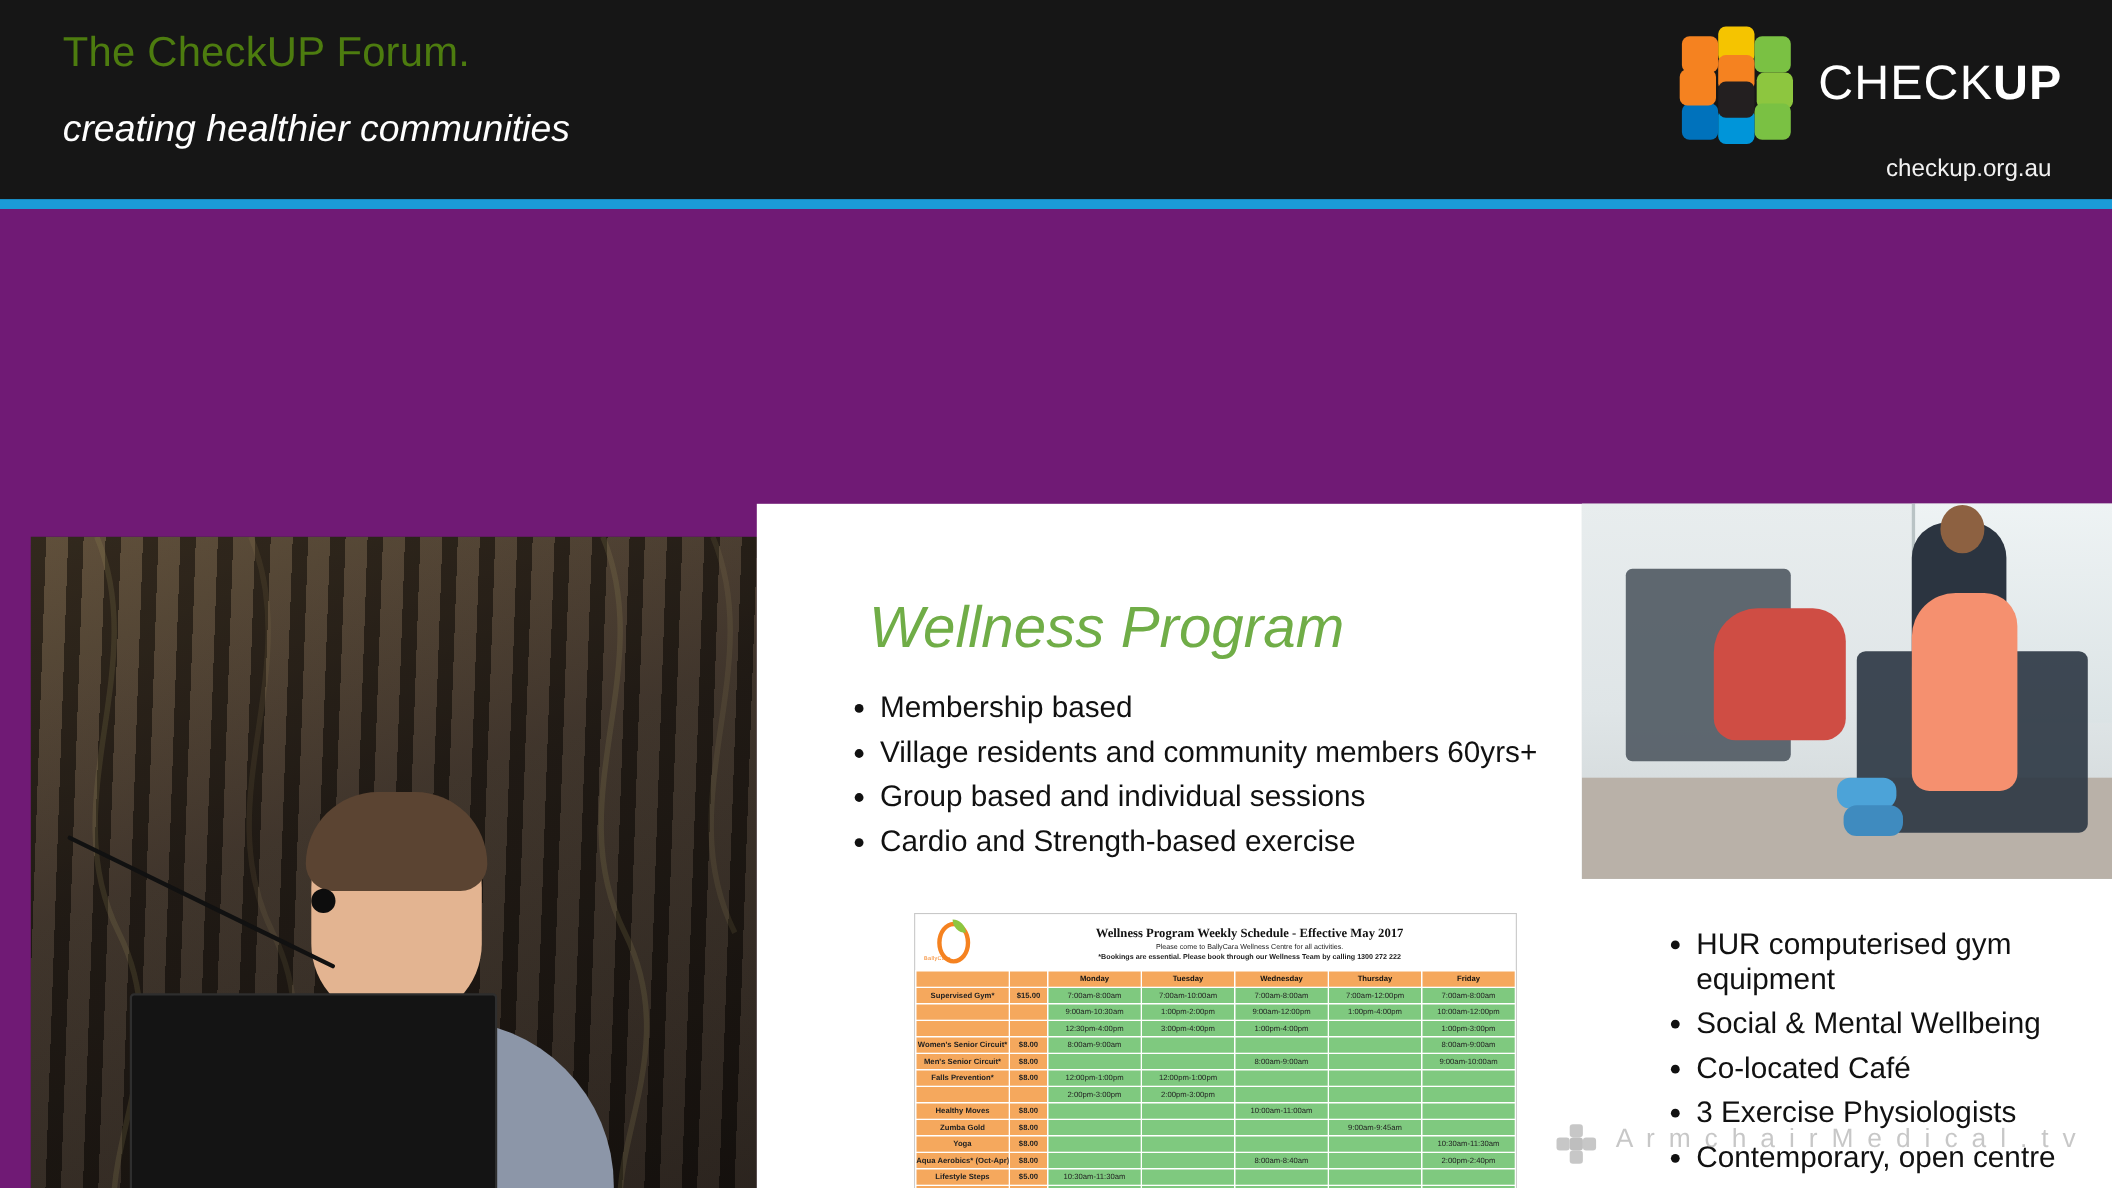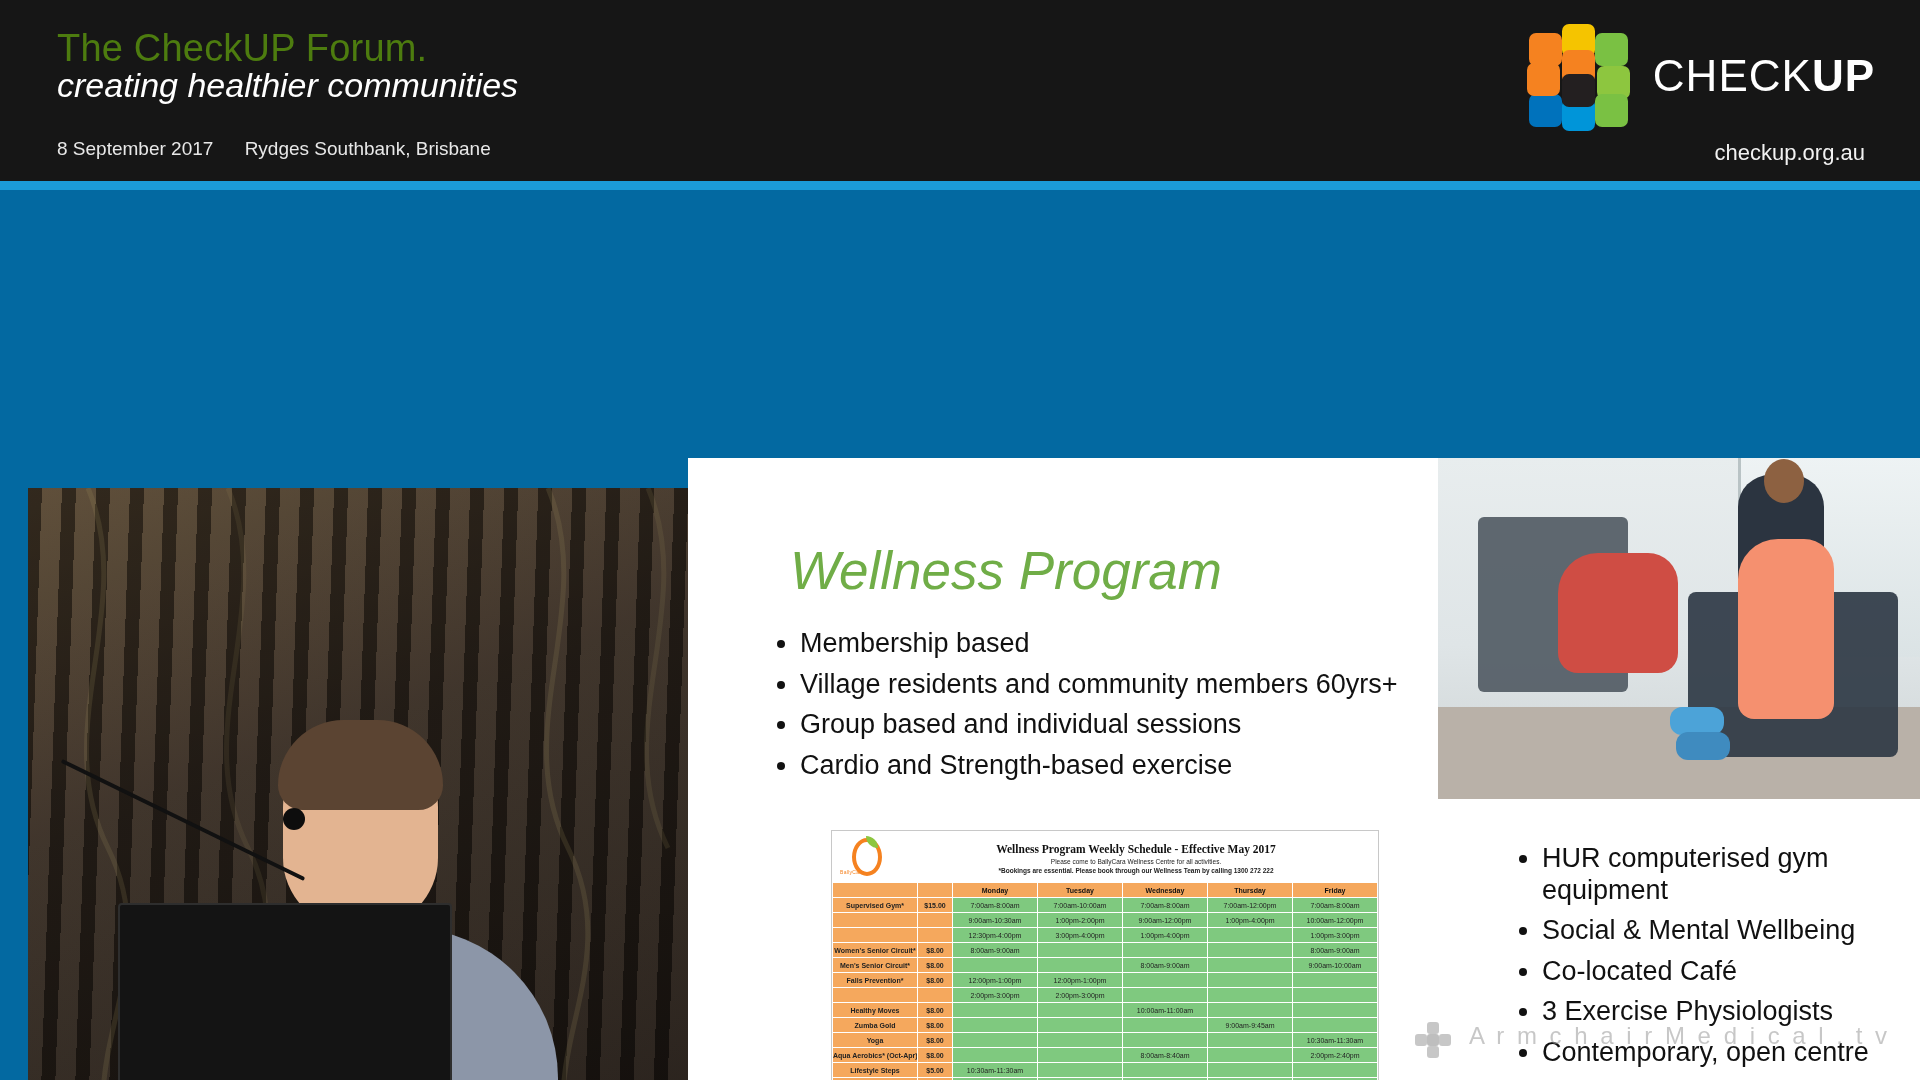--- a/index.html
+++ b/index.html
@@ -30,21 +30,21 @@
   }
   .header-title {
     position: absolute;
     left: 57px; top: 27px;
     font-size: 38px;
     color: #4d7c0f;
     letter-spacing: 0.2px;
   }
   .header-subtitle {
     position: absolute;
-    left: 57px; top: 66px;
+    left: 57px; top: 98px;
     font-size: 34px;
     font-style: italic;
     color: #ffffff;
   }
   .header-meta {
     position: absolute;
     left: 57px; top: 138px;
     font-size: 19px;
     color: #e8e8e8;
   }
@@ -97,21 +97,21 @@
     font-size: 22px;
     color: #f2f2f2;
   }
 
   
   .body-area {
     position: absolute;
     left: 0; top: 190px;
     width: 1920px;
     height: 890px;
-    background: #0369a1;
+    background: #701a75;
   }
 
   
   .speaker {
     position: absolute;
     left: 28px; top: 298px;
     width: 660px; height: 658px;
     background: #2a2320;
     overflow: hidden;
   }
@@ -394,24 +394,20 @@
   }
 </style>
 </head>
 <body>
 
 <div class="stage">
 
   <div class="header">
     <div class="header-title">The CheckUP Forum.</div>
     <div class="header-subtitle">creating healthier communities</div>
-    <div class="header-meta">
-      <span>8 September 2017</span>
-      <span class="venue">Rydges Southbank, Brisbane</span>
-    </div>
 
     <div class="logo-wrap">
       <div class="logo-mark">
         <i class="lm1"></i>
           <i class="lm2"></i>
           <i class="lm3"></i>
           <i class="lm4"></i>
         <i class="lm5"></i>
           <i class="lm6"></i>
           <i class="lm7"></i>

